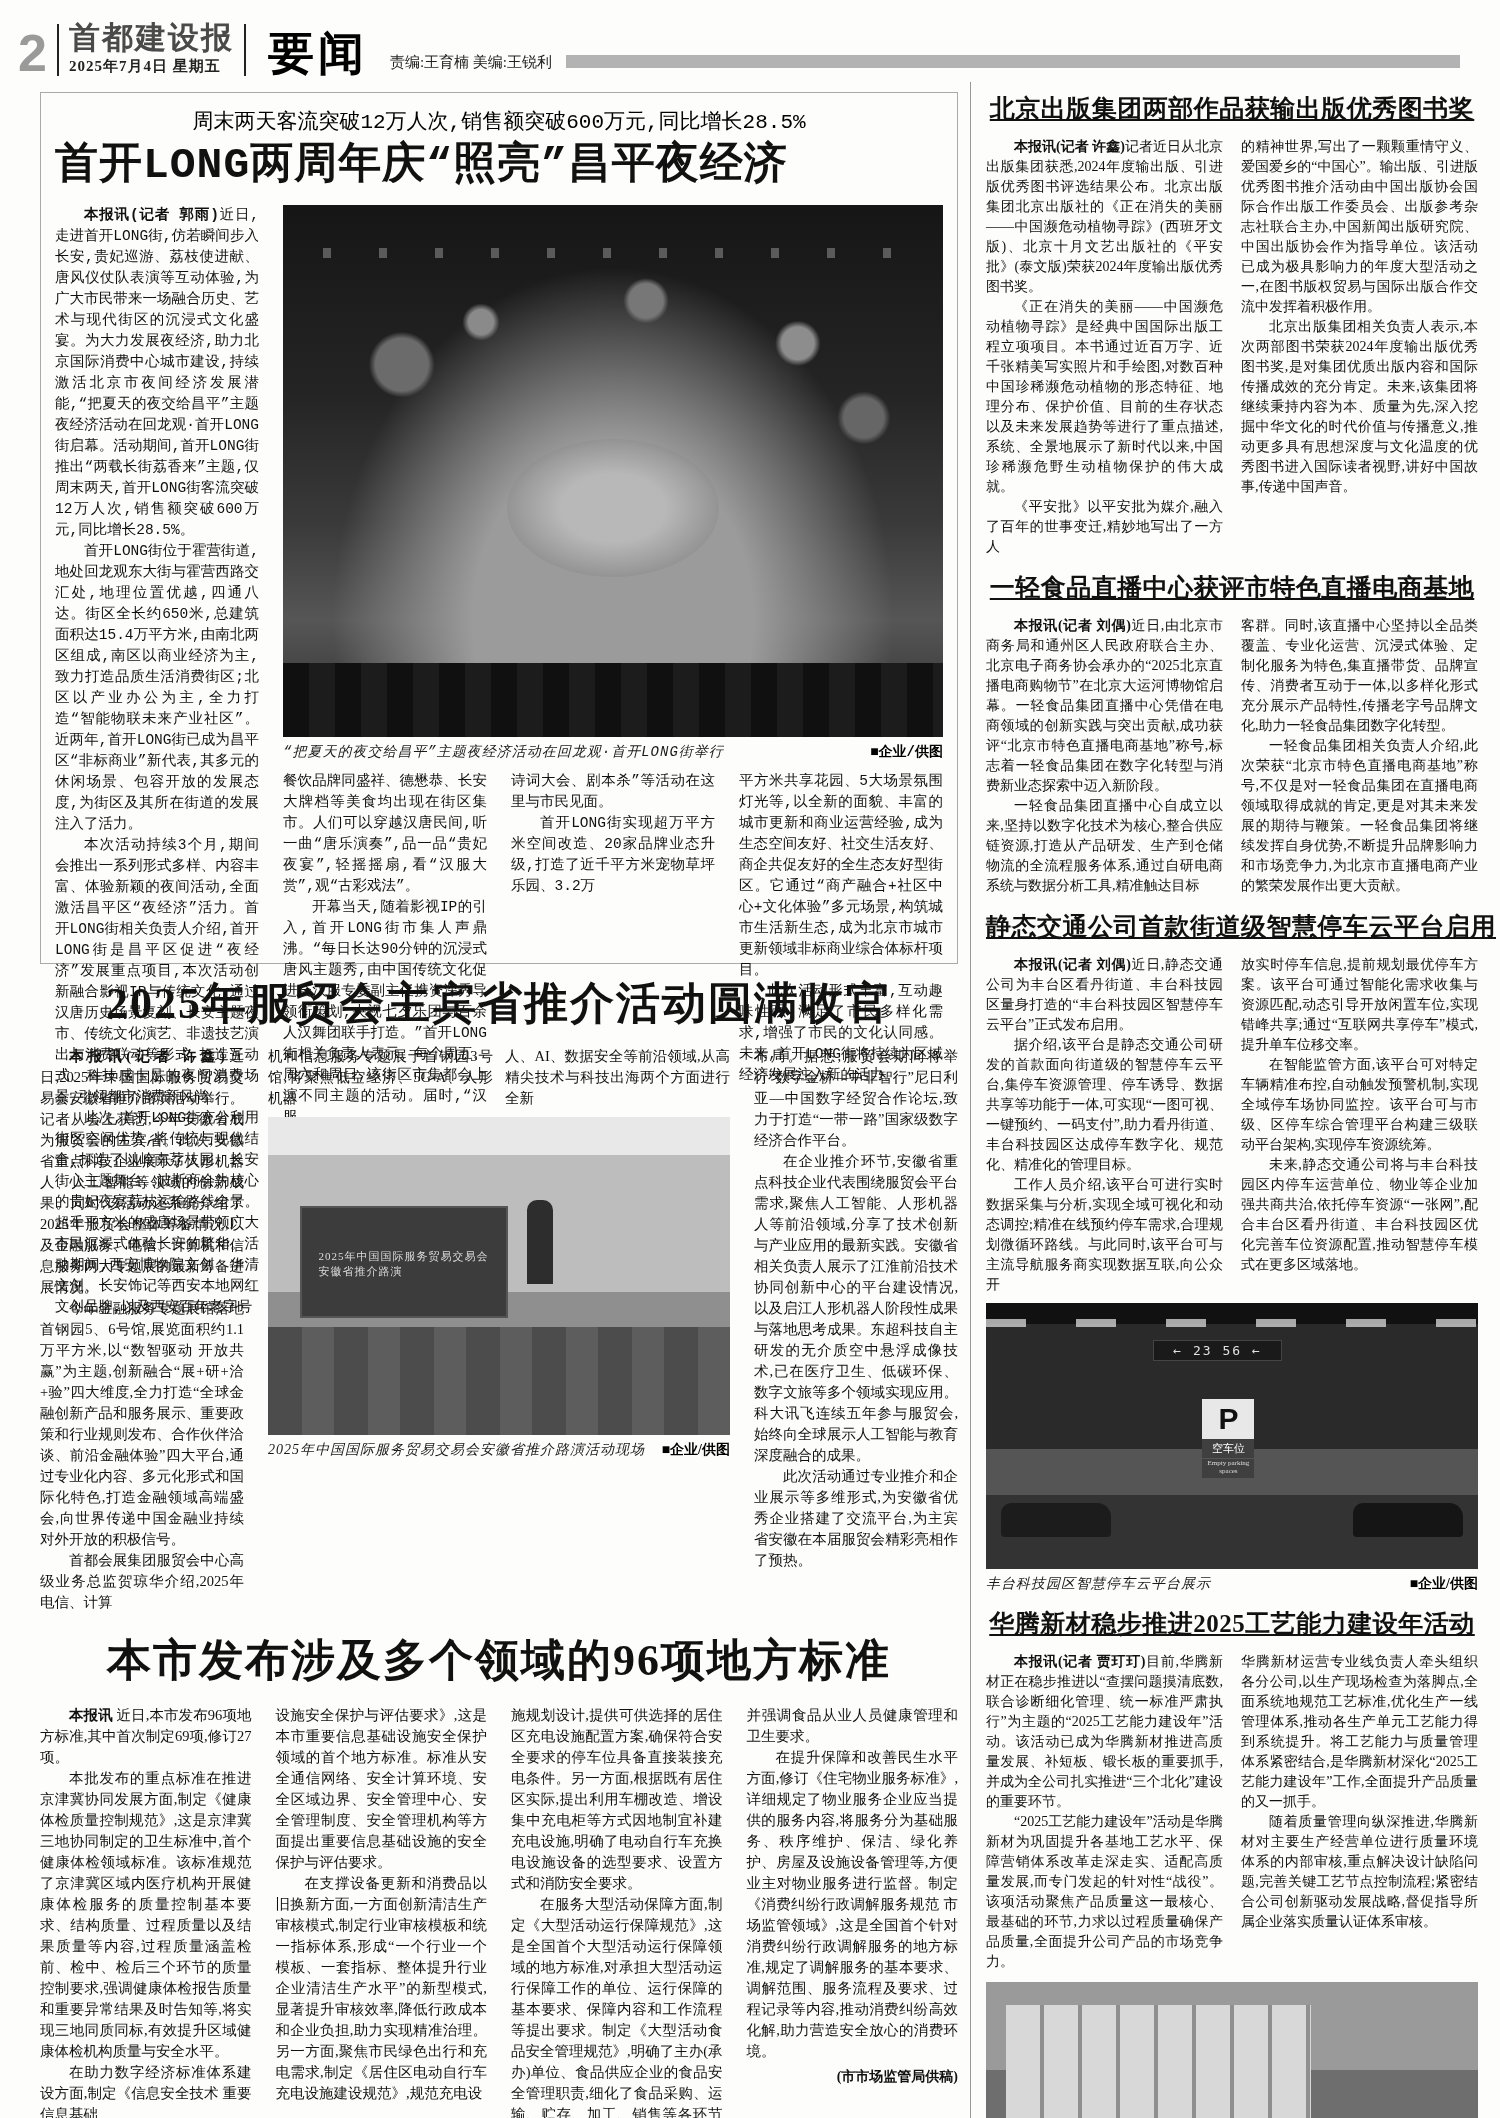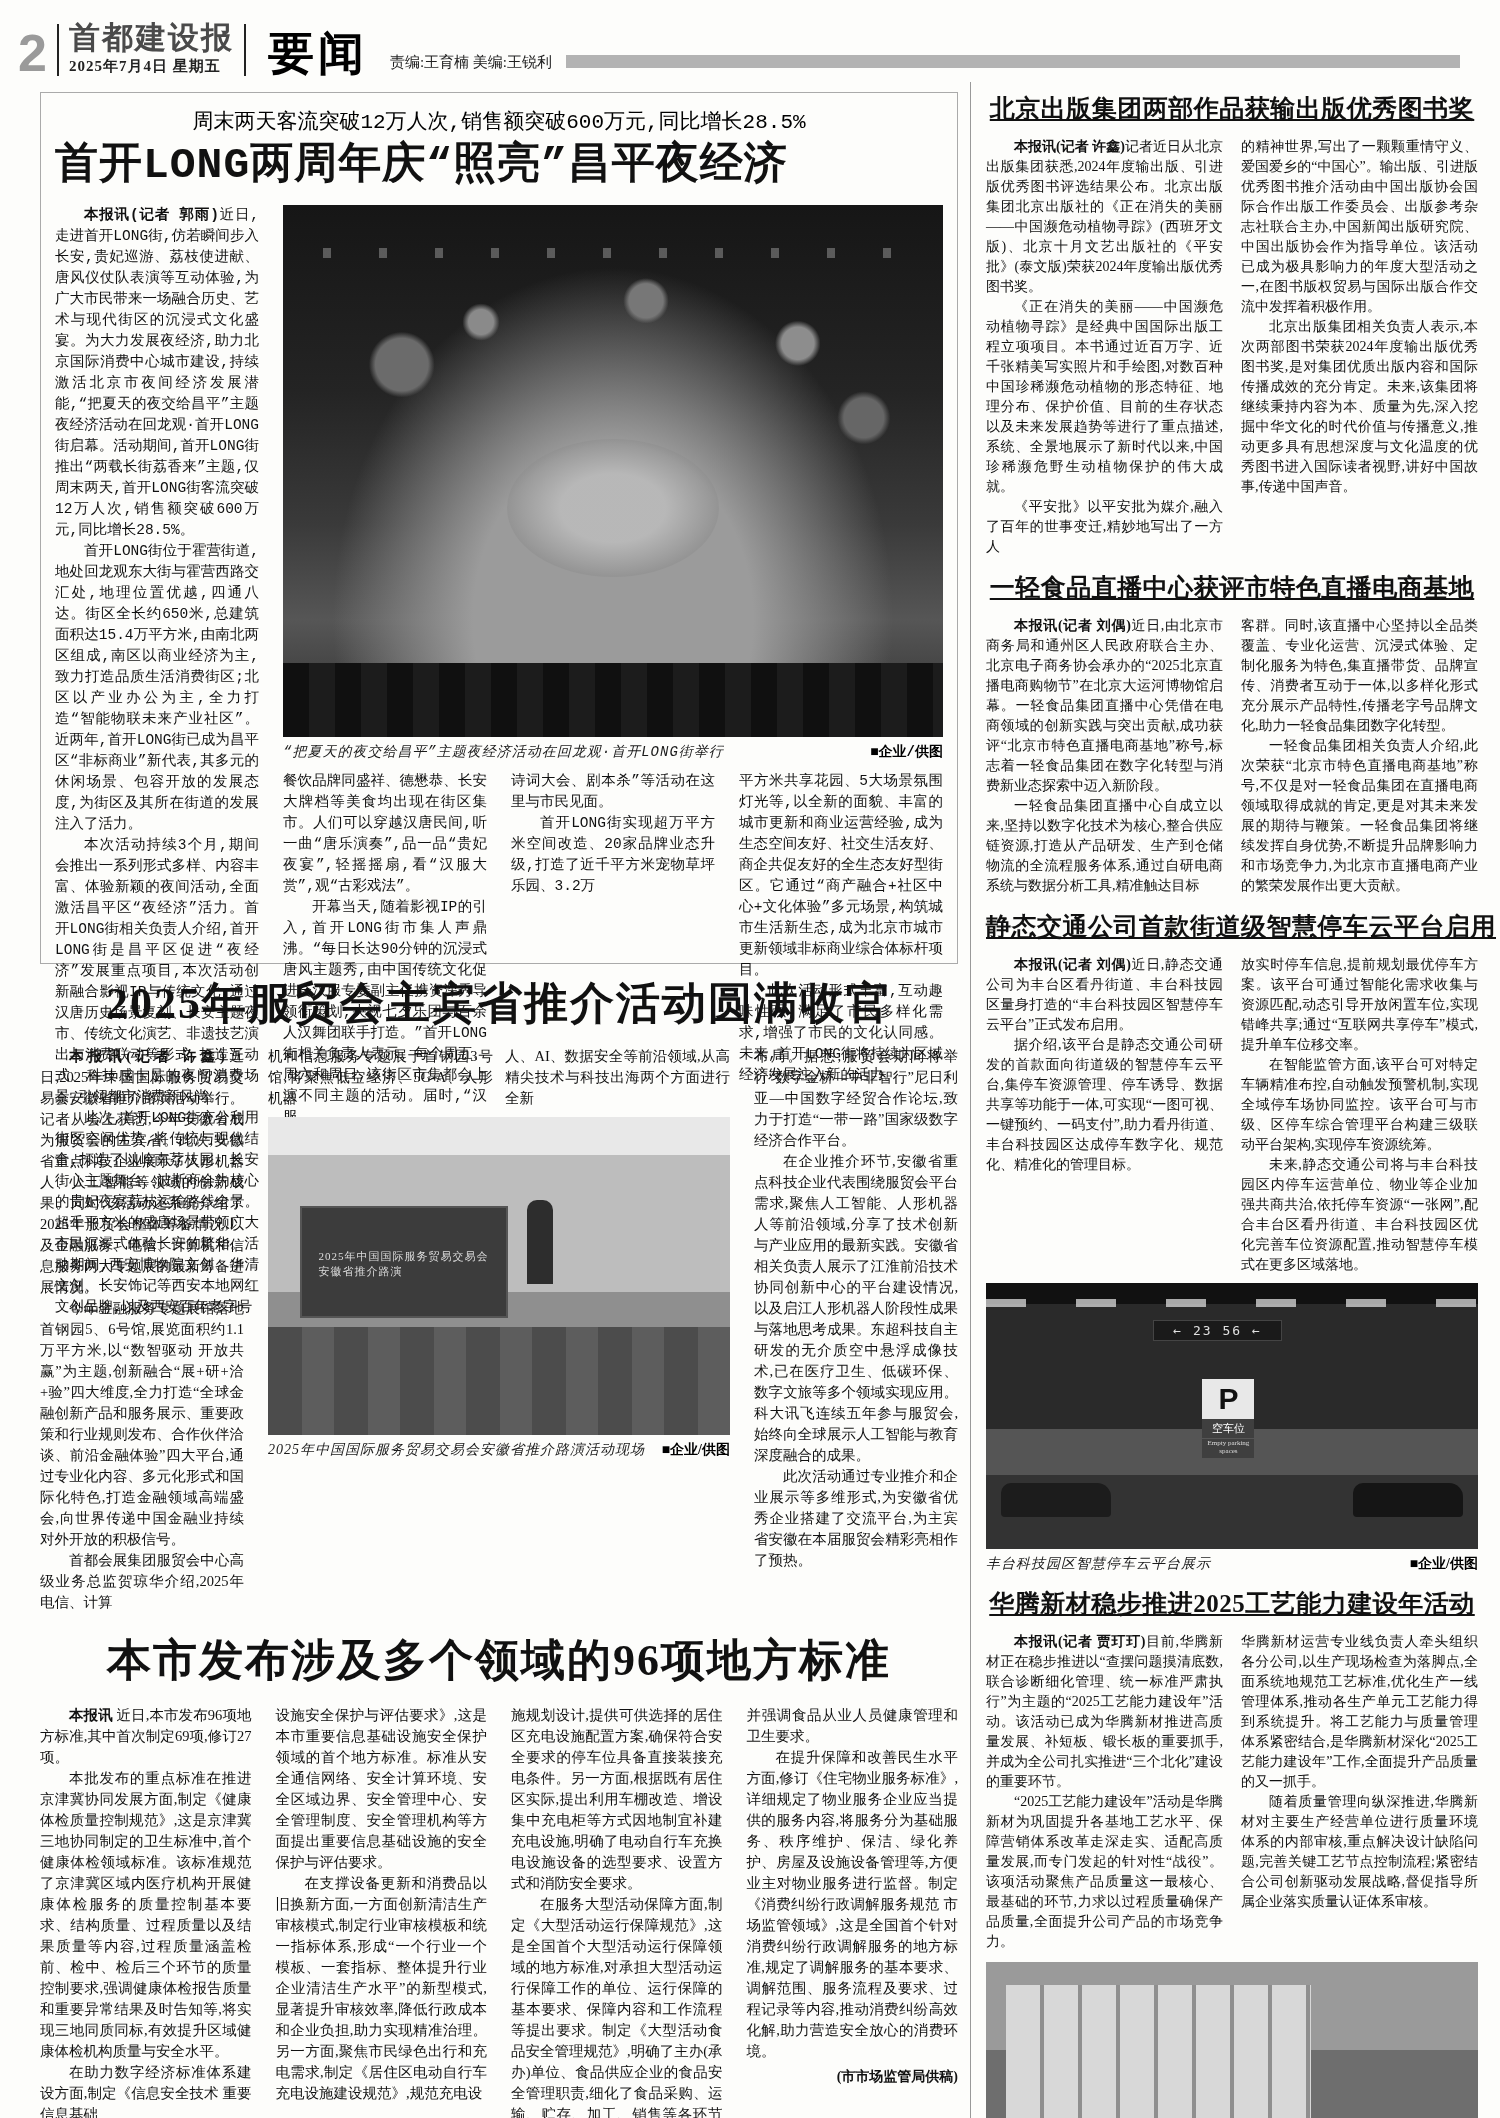--- a/index.html
+++ b/index.html
@@ -252,20 +252,21 @@
             </div>
         </div>
       </div>
 
       <div class="sb-art">
         <div class="sb-head">静态交通公司首款街道级智慧停车云平台启用</div>
         <div class="sb-cols">
           <div>
               <p class="para"><b>本报讯(记者 刘偶)</b>近日,静态交通公司为丰台区看丹街道、丰台科技园区量身打造的“丰台科技园区智慧停车云平台”正式发布启用。</p>
               <p class="para">据介绍,该平台是静态交通公司研发的首款面向街道级的智慧停车云平台,集停车资源管理、停车诱导、数据共享等功能于一体,可实现“一图可视、一键预约、一码支付”,助力看丹街道、丰台科技园区达成停车数字化、规范化、精准化的管理目标。</p>
+              <p class="para">工作人员介绍,该平台可进行实时数据采集与分析,实现全域可视化和动态调控;精准在线预约停车需求,合理规划微循环路线。与此同时,该平台可与主流导航服务商实现数据互联,向公众开</p>
             </div>
           <div>
               <p class="para cont">放实时停车信息,提前规划最优停车方案。该平台可通过智能化需求收集与资源匹配,动态引导开放闲置车位,实现错峰共享;通过“互联网共享停车”模式,提升单车位移交率。</p>
               <p class="para">在智能监管方面,该平台可对特定车辆精准布控,自动触发预警机制,实现全域停车场协同监控。该平台可与市级、区停车综合管理平台构建三级联动平台架构,实现停车资源统筹。</p>
               <p class="para">未来,静态交通公司将与丰台科技园区内停车运营单位、物业等企业加强共商共治,依托停车资源“一张网”,配合丰台区看丹街道、丰台科技园区优化完善车位资源配置,推动智慧停车模式在更多区域落地。</p>
             </div>
         </div>
         <div class="photo garage" style="margin-top:8px;">
           <div class="lights"></div>
           <div class="led">← 23  56 ←</div>

